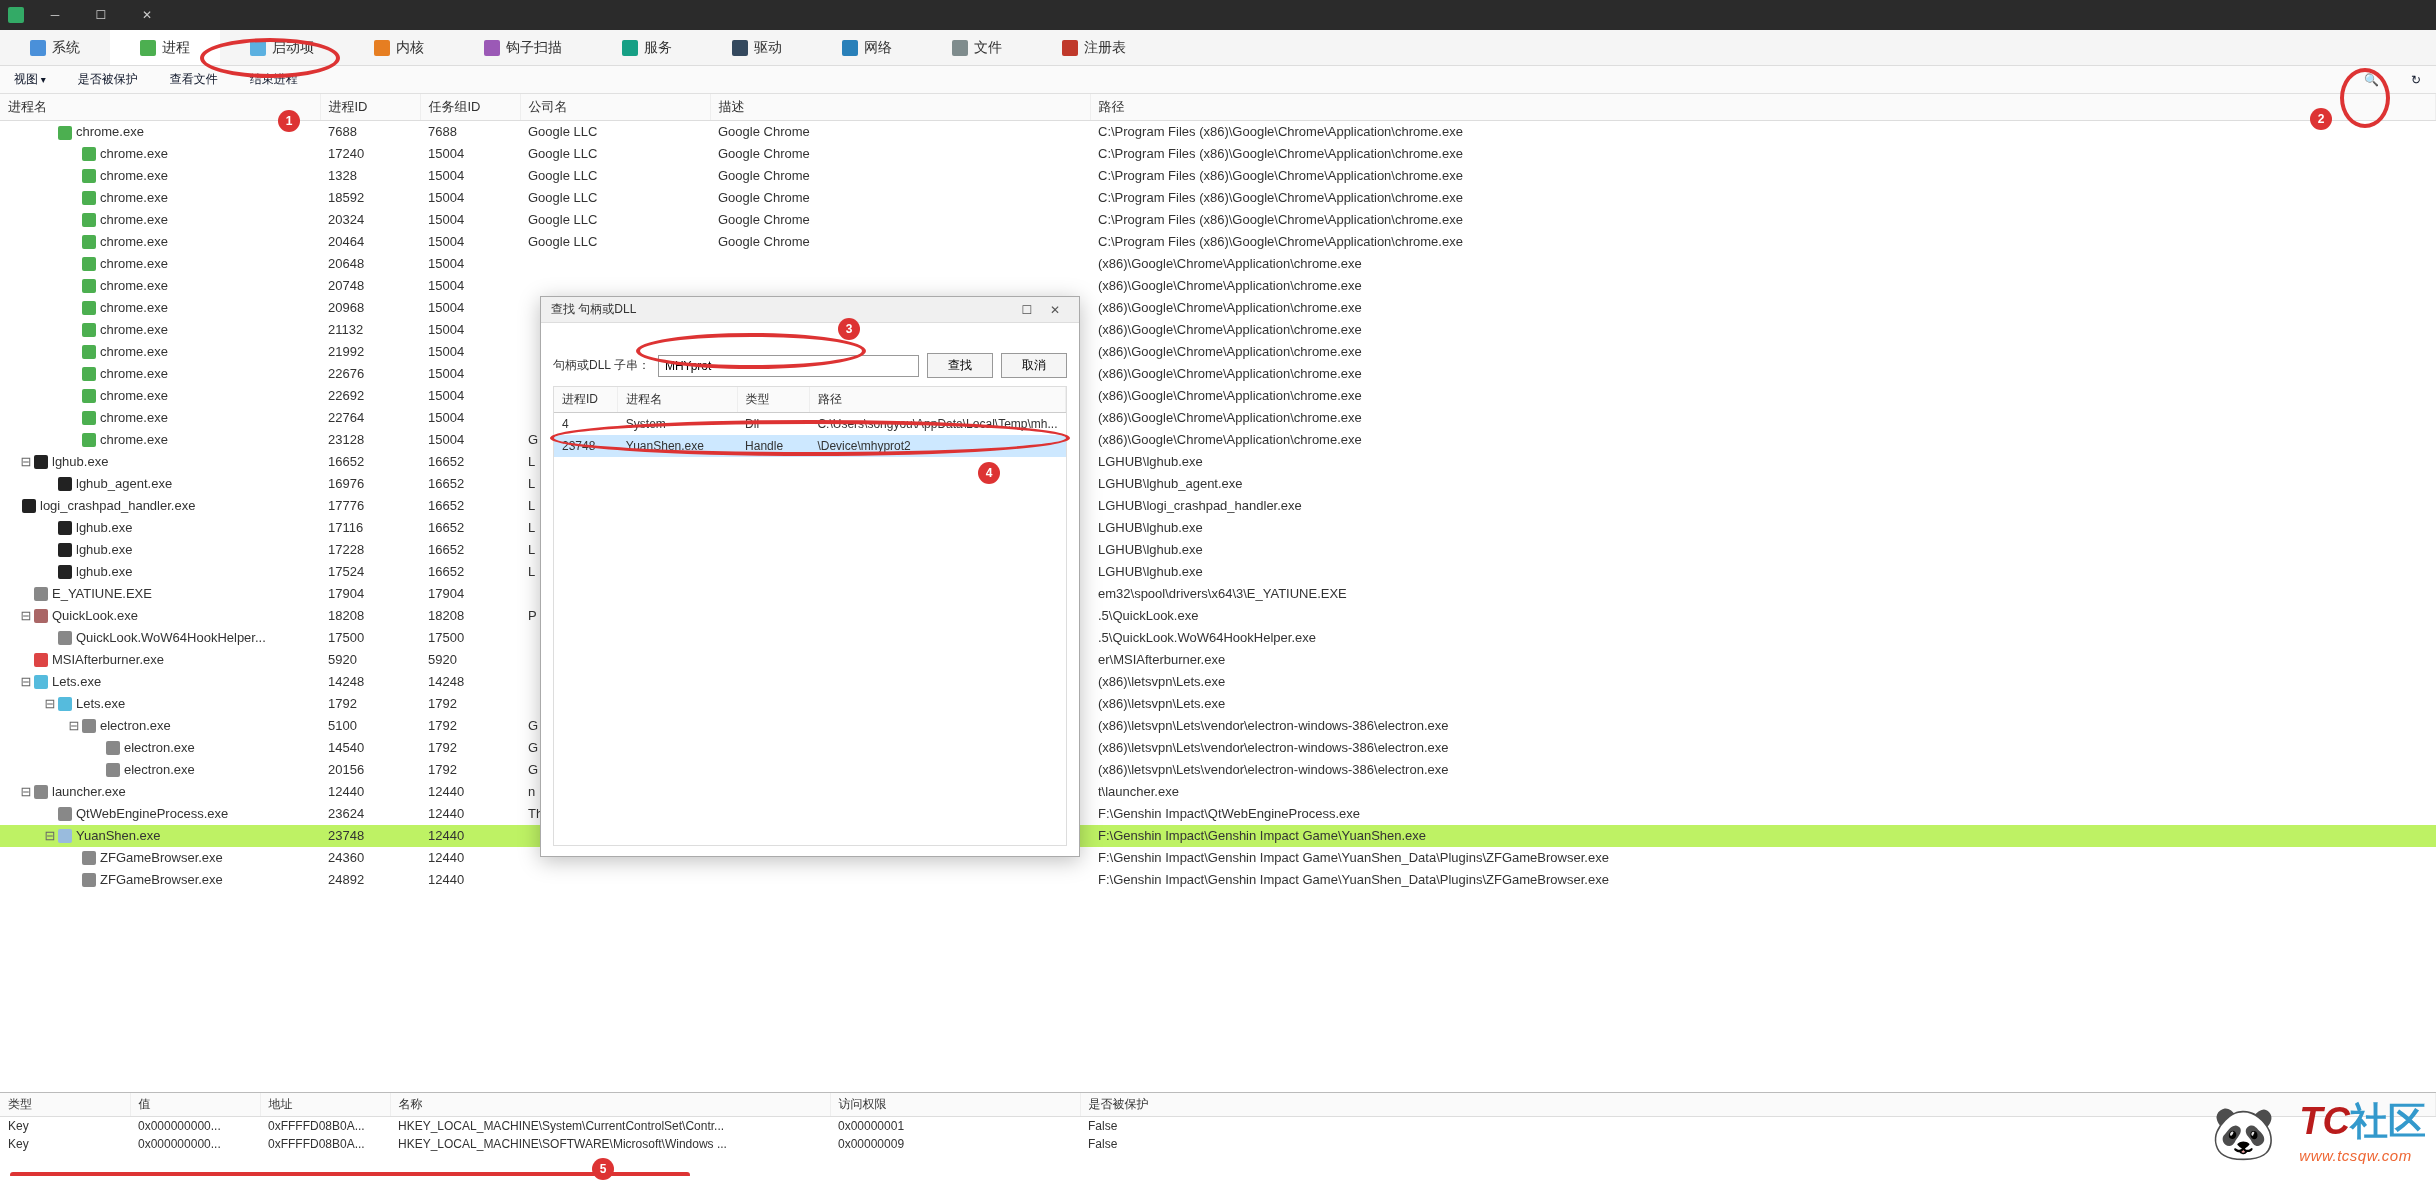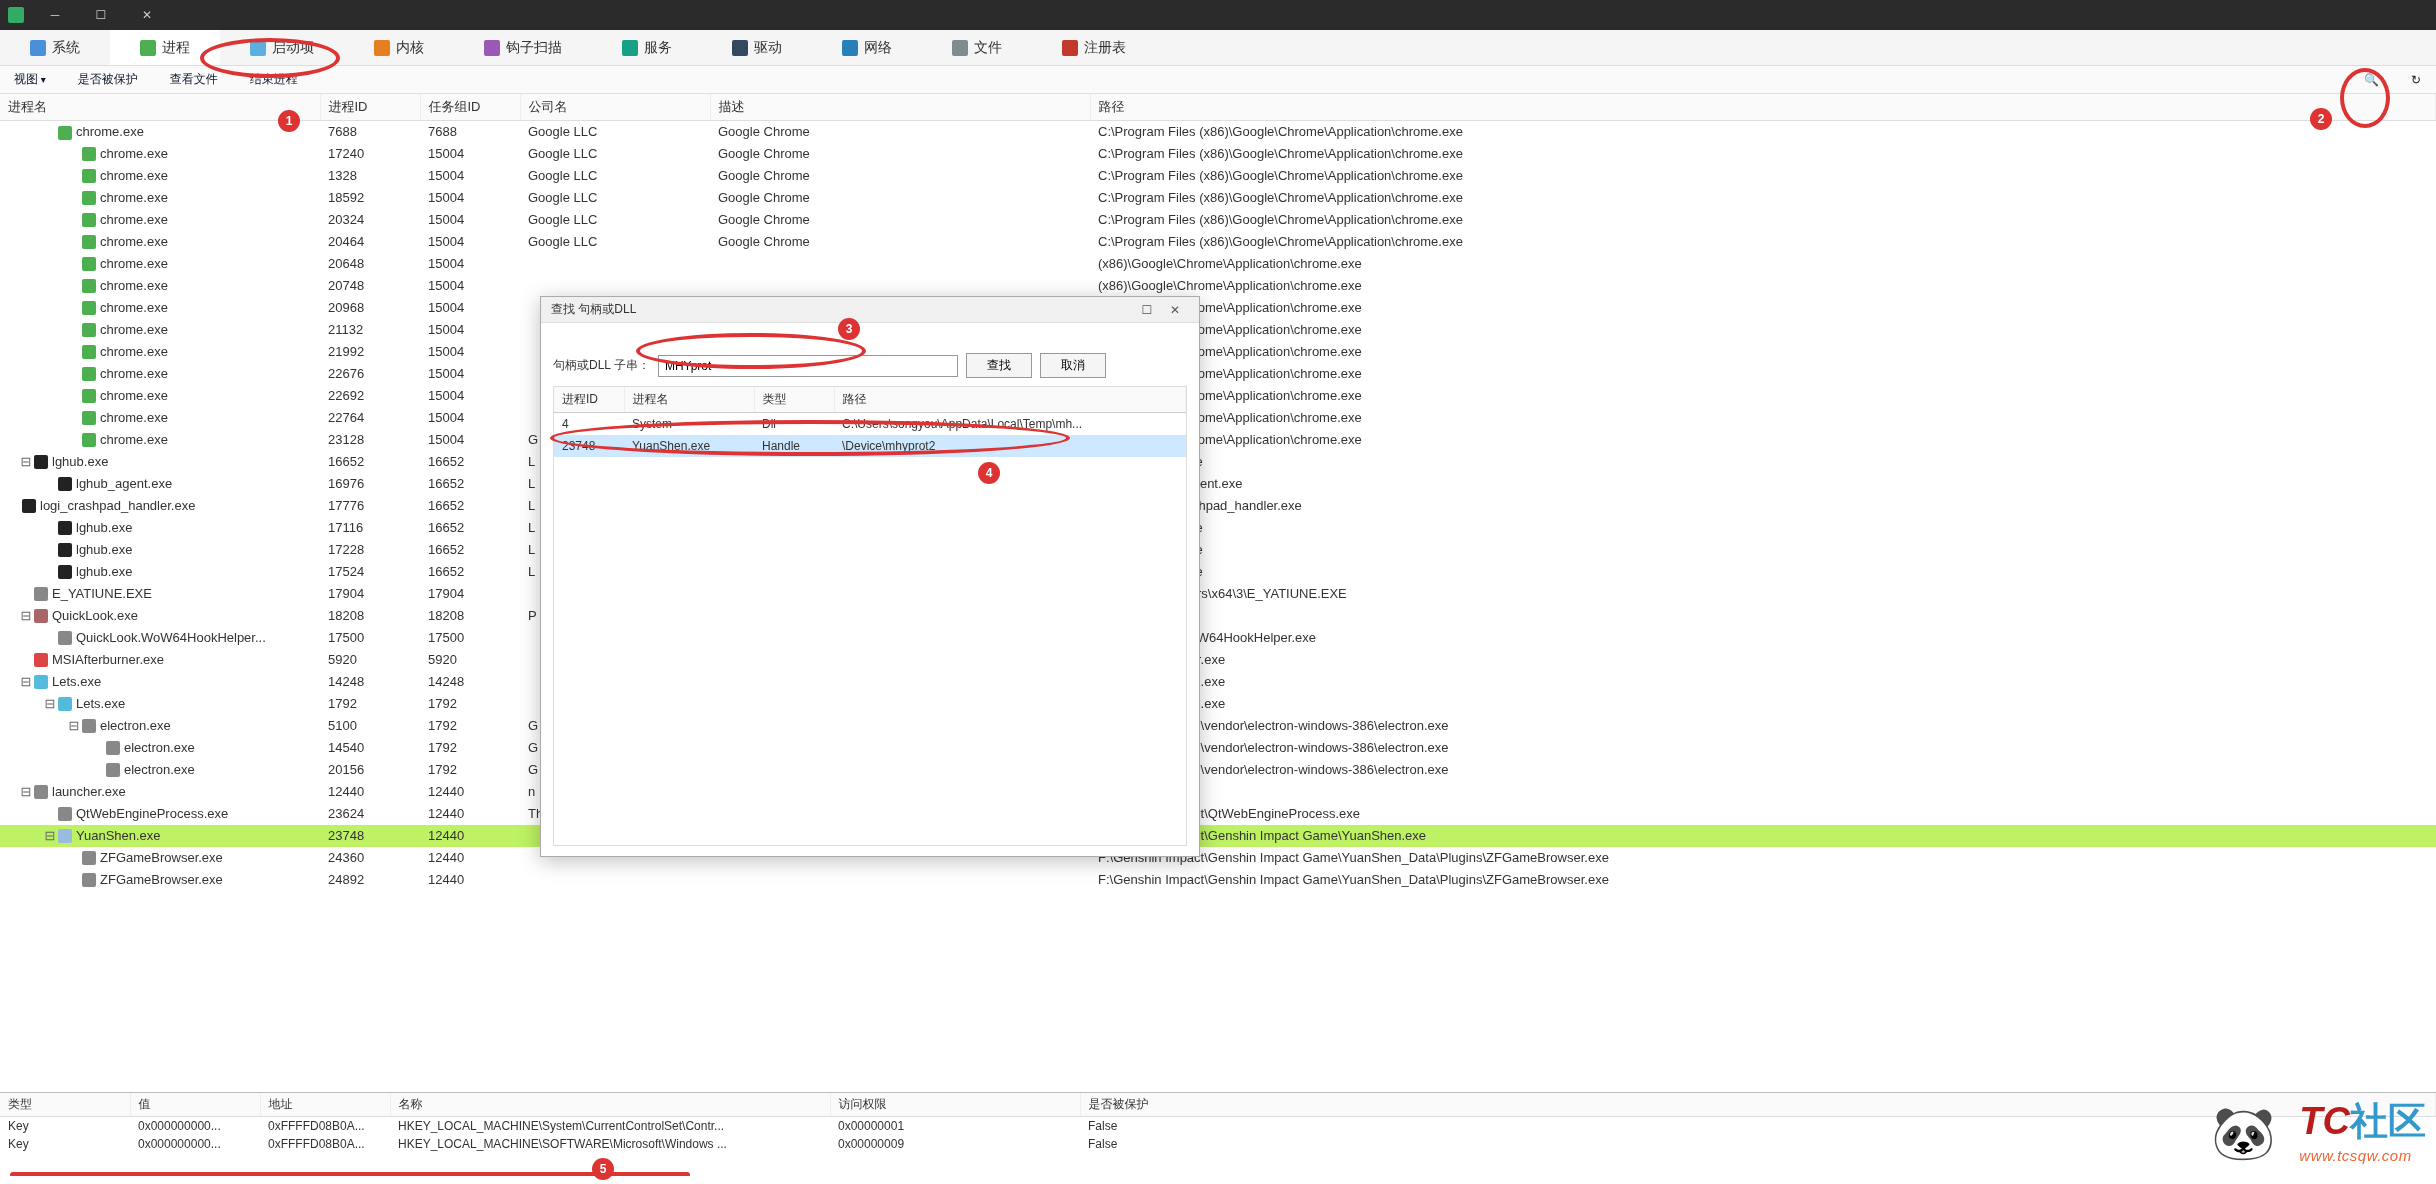--- a/index.html
+++ b/index.html
@@ -36,21 +36,21 @@
 
 
 .bottom-panel { border-top: 1px solid #bbb; height: 92px; display:flex; flex-direction:column; }
 .bottom-header { background: #eaeaea; padding: 2px 8px; font-size: 12px; border-bottom: 1px solid #ccc; display:flex; justify-content:space-between; align-items:center; }
 .bottom-header .hdrbtns span { margin-left:6px; font-size:10px; cursor:pointer; }
 .bottom-table { width:100%; border-collapse: collapse; font-size: 12px; }
 .bottom-table th { text-align:left; font-weight:normal; padding: 3px 8px; background:#fafafa; border-bottom:1px solid #ddd; border-right:1px solid #eee; }
 .bottom-table td { padding: 2px 8px; }
 
 
-.dialog { position: absolute; left: 540px; top: 296px; width: 660px; background: #fff; border: 1px solid #aaa; box-shadow: 0 4px 20px rgba(0,0,0,0.25); z-index: 100; }
+.dialog { position: absolute; left: 540px; top: 296px; width: 540px; background: #fff; border: 1px solid #aaa; box-shadow: 0 4px 20px rgba(0,0,0,0.25); z-index: 100; }
 .dialog .dlg-title { background: #f0f0f0; padding: 4px 10px; font-size: 12px; display:flex; align-items:center; border-bottom:1px solid #ddd; }
 .dialog .dlg-title .t { flex:1; }
 .dialog .dlg-title .dlgbtn { width:28px; text-align:center; cursor:pointer; color:#555; }
 .dialog .dlg-body { padding: 10px 12px; }
 .dialog .search-row { display:flex; align-items:center; gap:8px; margin-bottom:8px;margin-top:20px; }
 .dialog .search-row input[type=text] { flex:1; border:1px solid #999; padding:3px 6px; font-size:12px; max-width:300px; }
 .dialog .search-row button { padding: 3px 20px; font-size:12px; border:1px solid #999; background:#f5f5f5; cursor:pointer; }
 .dialog table { width:100%; border-collapse: collapse; font-size:12px; }
 .dialog table th { text-align:left; font-weight:normal; padding:4px 8px; background:#fafafa; border-bottom:1px solid #ccc; border-right:1px solid #eee; }
 .dialog table td { padding:4px 8px; }

